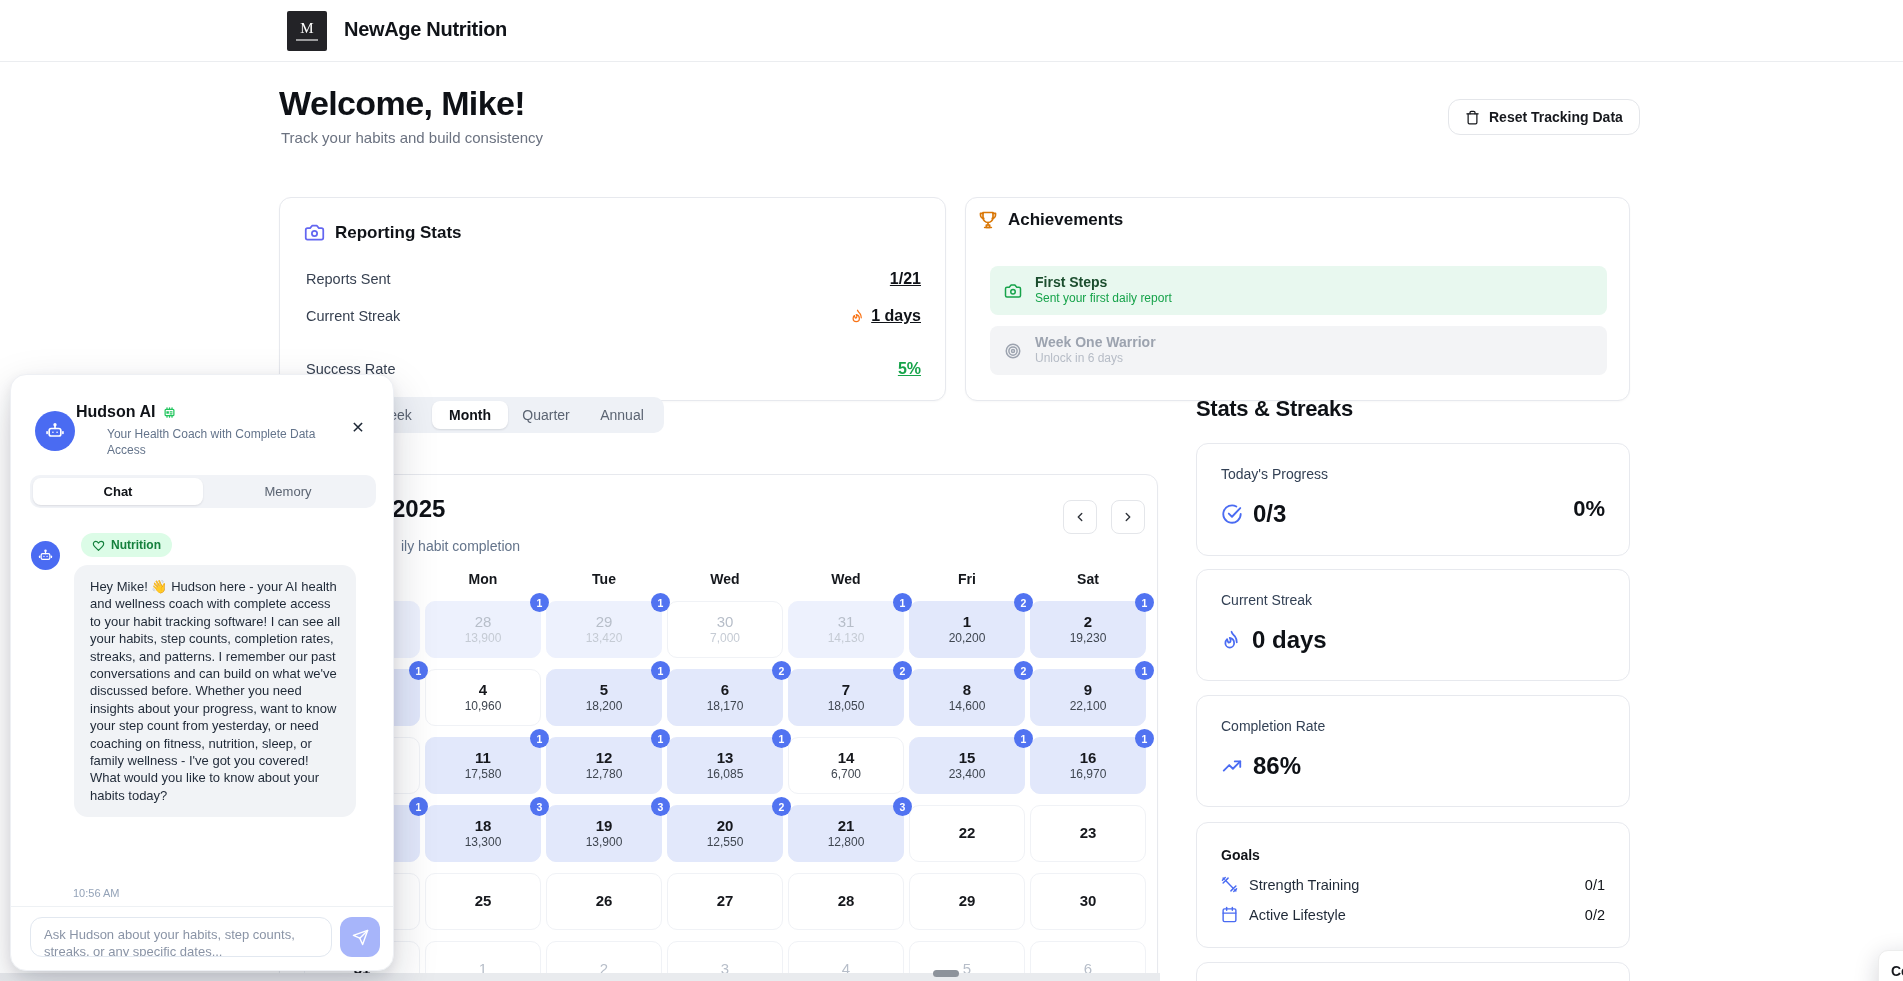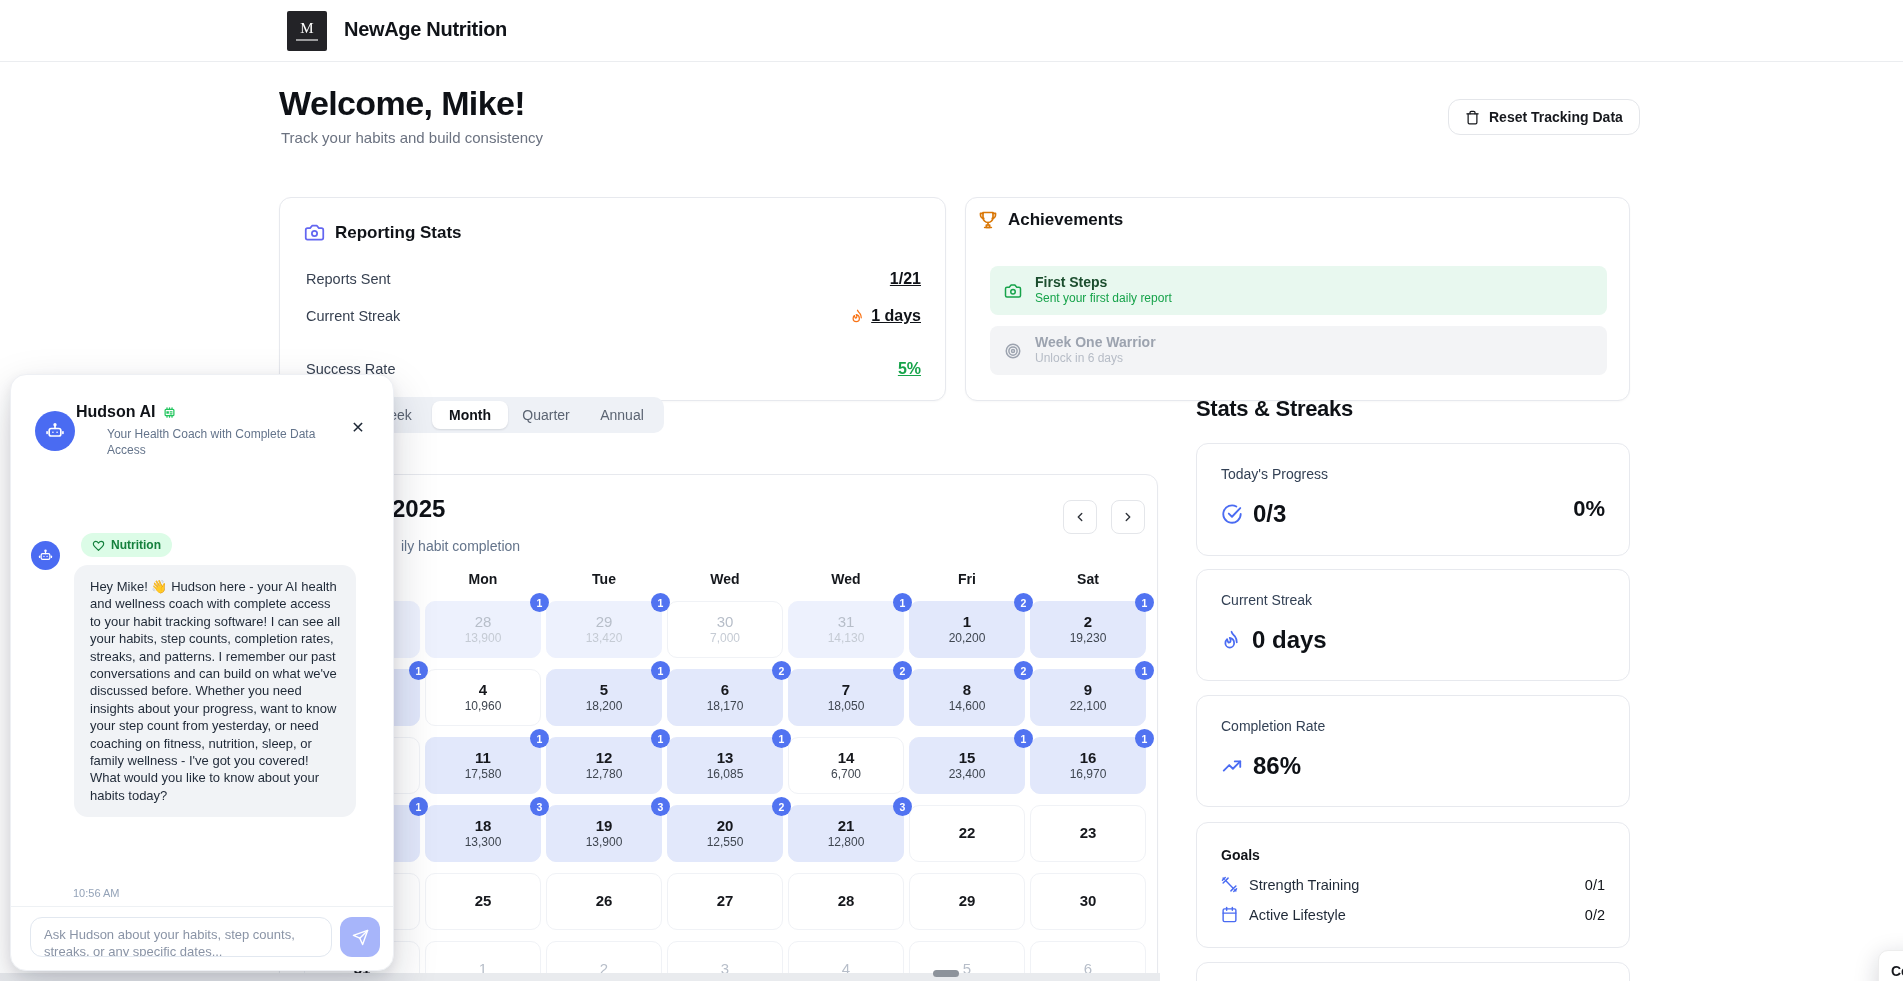--- a/index.html
+++ b/index.html
@@ -513,20 +513,24 @@
             <path d="M16 19.5V17"></path>
             <path d="M8 11h2v2H8z"></path>
             <path d="M13 11h3"></path>
             <path d="M13 14h3"></path>
           </svg>
       </span>
     </div>
     <div class="chat-sub">Your Health Coach with Complete Data Access</div>
     <div class="chat-close">✕</div>
 
+    <div class="chat-tabs">
+      <div class="chat-tab active">Chat</div>
+      <div class="chat-tab">Memory</div>
+    </div>
 
     <div class="chat-avatar small">
       <span class="ico">
         <svg width="15" height="15" viewBox="0 0 24 24" fill="none" stroke="#fff" stroke-width="2" stroke-linecap="round" stroke-linejoin="round">
             <rect x="5" y="9" width="14" height="9" rx="2.5"></rect>
             <path d="M12 9V6"></path>
             <circle cx="12" cy="4.5" r="1" fill="#fff"></circle>
             <path d="M9.5 13.5h.01"></path>
             <path d="M14.5 13.5h.01"></path>
             <path d="M2.5 13v2"></path>

